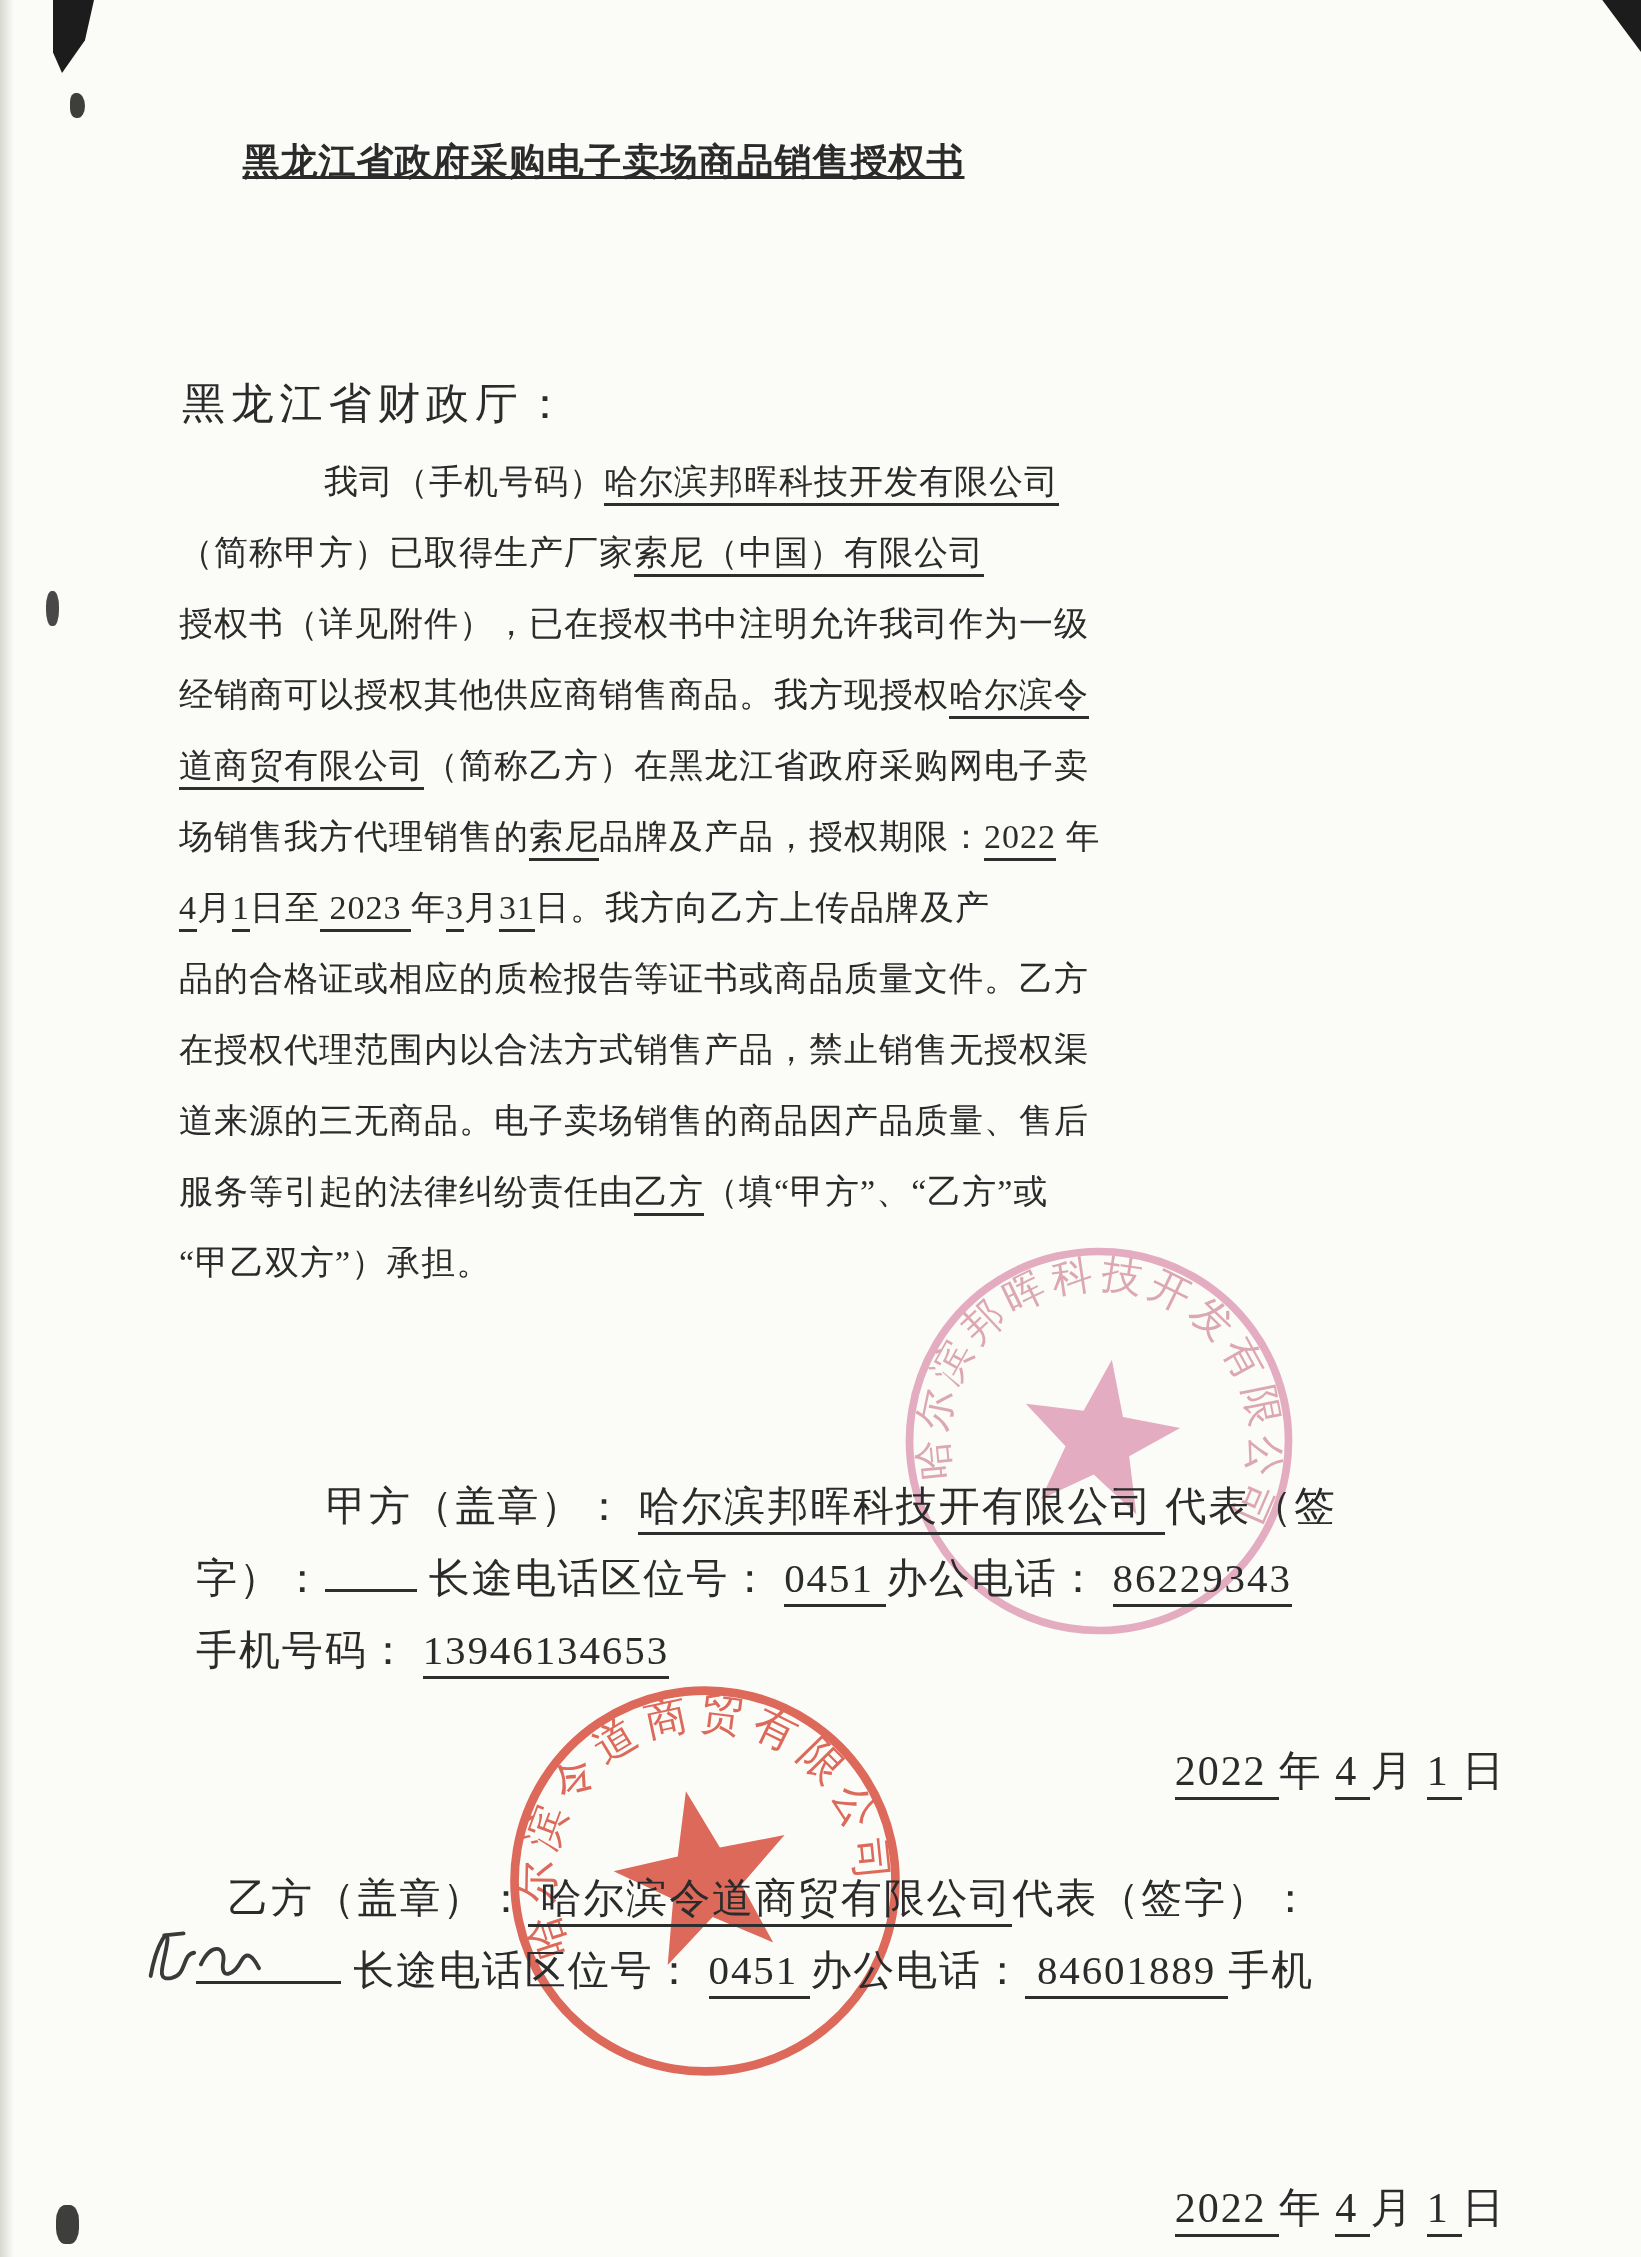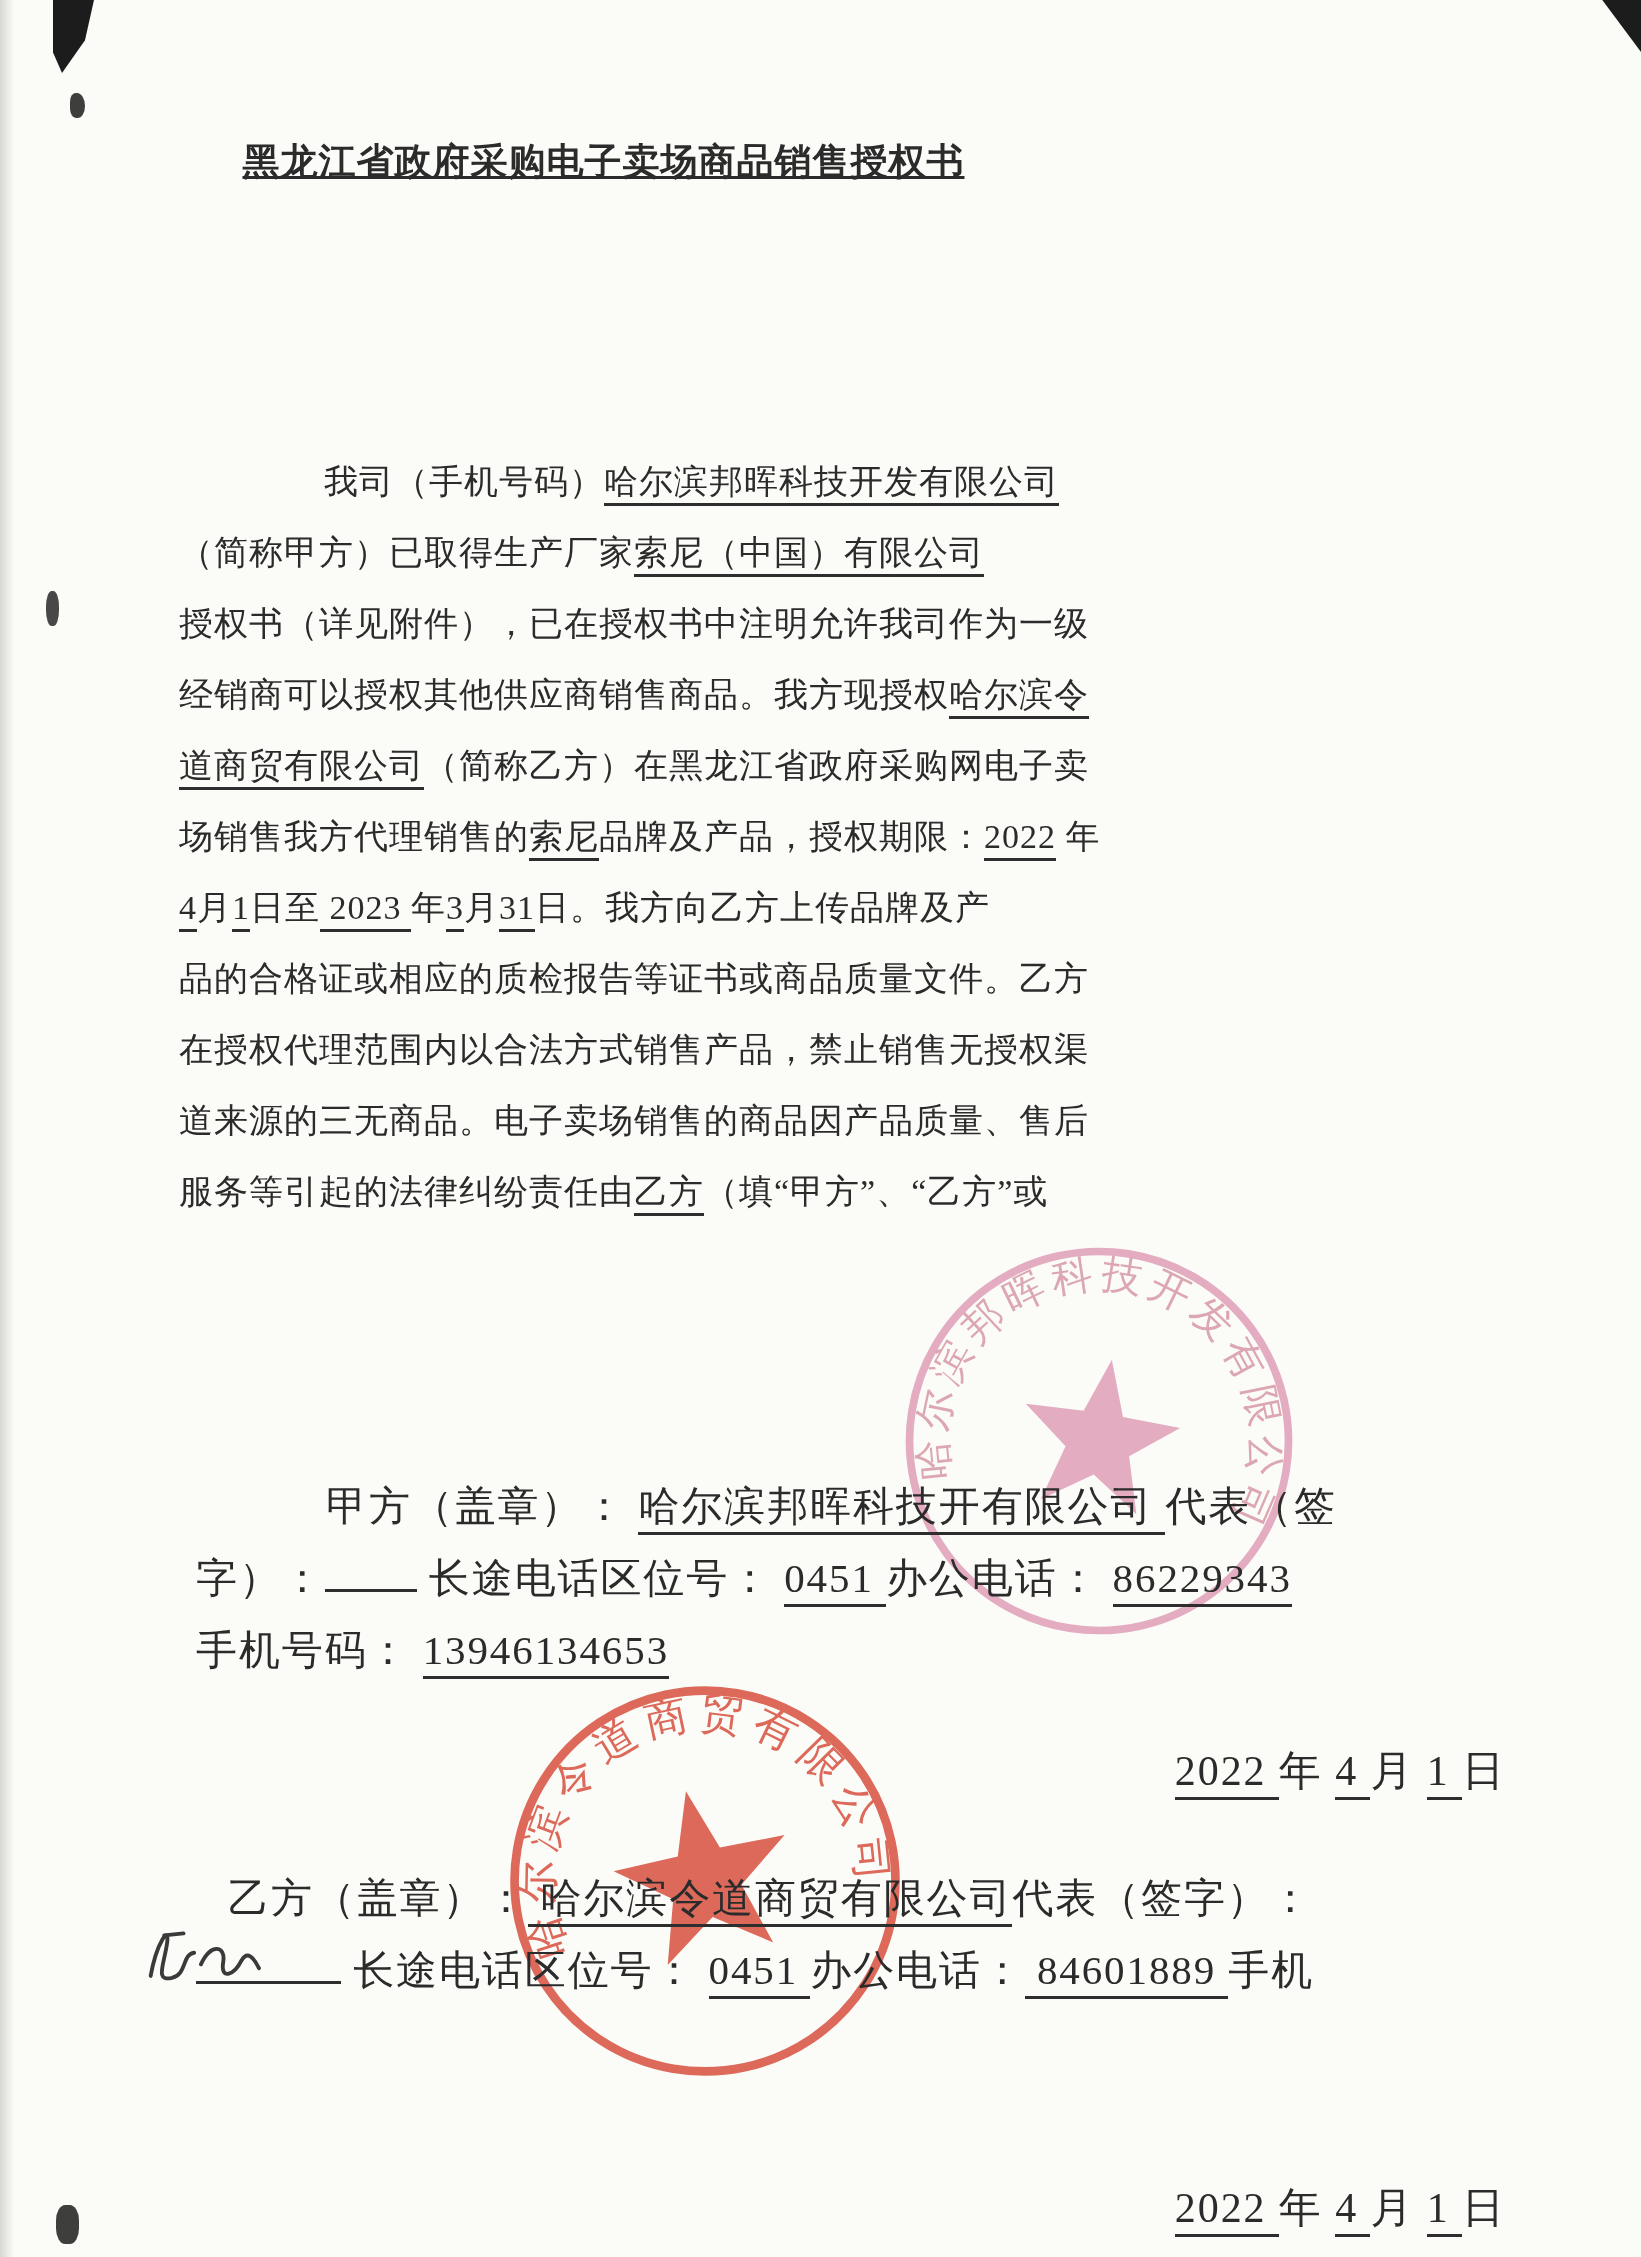--- a/index.html
+++ b/index.html
@@ -88,33 +88,35 @@
     <defs>
         <path id="arcB" d="M 66.8,276.8 A 158,158 0 1 1 353.2,276.8" fill="none"></path>
       </defs>
     <text font-size="44" fill="#d94a38" letter-spacing="9" font-family="Liberation Serif, DejaVu Serif, serif" text-anchor="middle">
       <textPath href="#arcB" startOffset="50%">哈尔滨令道商贸有限公司</textPath>
     </text>
   </svg>
 
   <div class="doc-title">黑龙江省政府采购电子卖场商品销售授权书</div>
 
+  <div class="salutation">黑龙江省财政厅：</div>
 
   <div class="lines body-lines">
       <div class="tline" style="padding-left: 145px;"><span>我司（手机号码）</span><span class="u">哈尔滨邦晖科技开发有限公司</span></div>
       <div class="tline"><span>（简称甲方）已取得生产厂家</span><span class="u">索尼（中国）有限公司</span></div>
       <div class="tline"><span>授权书（详见附件），已在授权书中注明允许我司作为一级</span></div>
       <div class="tline"><span>经销商可以授权其他供应商销售商品。我方现授权</span><span class="u">哈尔滨令</span></div>
       <div class="tline"><span class="u">道商贸有限公司</span><span>（简称乙方）在黑龙江省政府采购网电子卖</span></div>
       <div class="tline"><span>场销售我方代理销售的</span><span class="u">索尼</span><span>品牌及产品，授权期限：</span><span class="u">2022</span><span> 年</span></div>
       <div class="tline"><span class="u">4</span><span>月</span><span class="u">1</span><span>日至</span><span class="u">  2023  </span><span>年</span><span class="u">3</span><span>月</span><span class="u">31</span><span>日。我方向乙方上传品牌及产</span></div>
       <div class="tline"><span>品的合格证或相应的质检报告等证书或商品质量文件。乙方</span></div>
       <div class="tline"><span>在授权代理范围内以合法方式销售产品，禁止销售无授权渠</span></div>
       <div class="tline"><span>道来源的三无商品。电子卖场销售的商品因产品质量、售后</span></div>
       <div class="tline"><span>服务等引起的法律纠纷责任由</span><span class="u">乙方</span><span>（填“甲方”、“乙方”或</span></div>
+      <div class="tline"><span>“甲乙双方”）承担。</span></div>
     </div>
 
   <div class="lines party-lines party-a">
       <div class="tline" style="padding-left: 130px;"><span>甲方（盖章）： </span><span class="u"> 哈尔滨邦晖科技开有限公司 </span><span> 代表（签</span></div>
       <div class="tline"><span>字）：</span><span class="u blank" style="width: 92px;"></span><span> 长途电话区位号： </span><span class="u"> 0451 </span><span> 办公电话： </span><span class="u"> 86229343  </span></div>
       <div class="tline"><span>手机号码： </span><span class="u"> 13946134653  </span></div>
     </div>
 
   <div class="lines date-line date-a">
       <div class="tline"><span class="u"> 2022  </span><span> 年 </span><span class="u"> 4 </span><span> 月 </span><span class="u"> 1 </span><span> 日</span></div>

